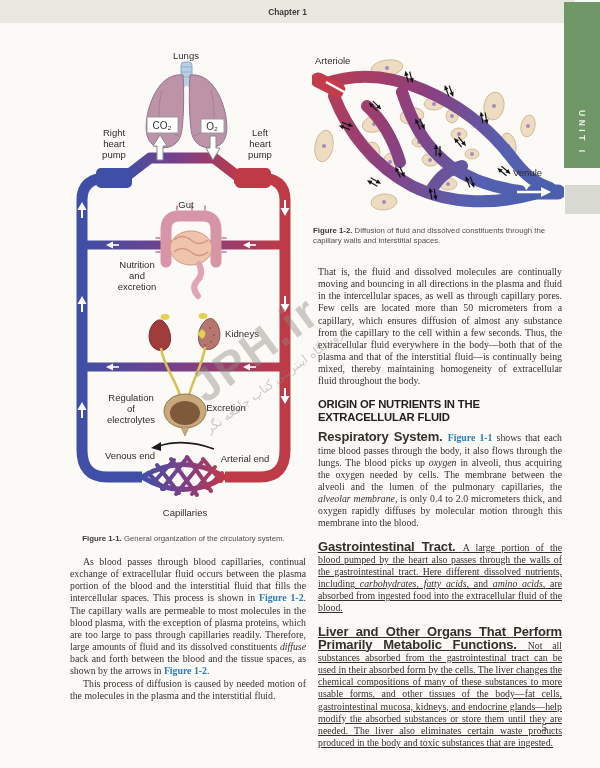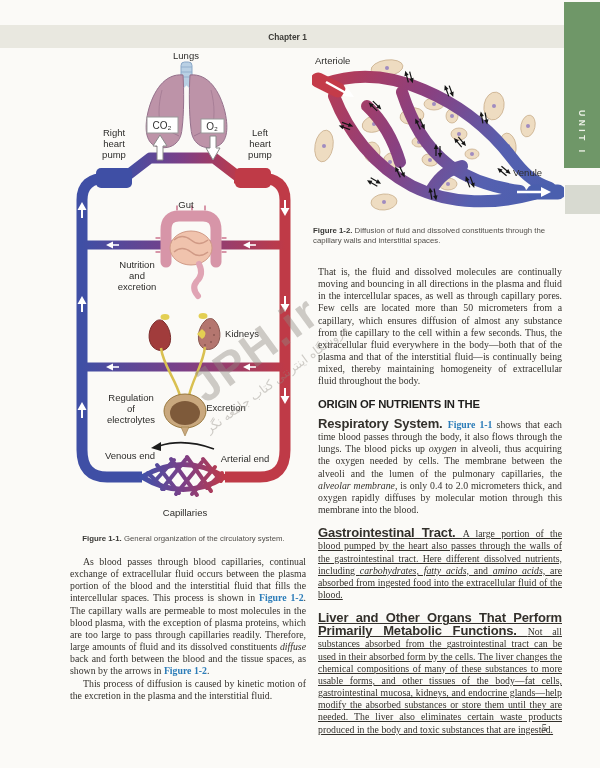--- a/index.html
+++ b/index.html
@@ -1,17 +1,17 @@
 <!DOCTYPE html>
 <html><head>
 <meta charset="utf-8">
 <style>
   html,body{margin:0;padding:0;width:600px;height:768px;}
   body{position:relative;overflow:hidden;background:#fbfaf7;font-family:"Liberation Sans",sans-serif;}
-  #headerbar{position:absolute;left:0;top:25px;width:575px;height:23px;background:#e9e8e0;
+  #headerbar{position:absolute;left:0;top:0;width:575px;height:23px;background:#e9e8e0;
     display:flex;align-items:center;justify-content:center;gap:20px;color:#3c3b37;font-size:8.4px;}
   #headerbar .ch{font-weight:bold;}
   #unittab{position:absolute;left:564px;top:2px;width:36px;height:166px;background:#6f9768;
     display:flex;align-items:flex-end;justify-content:center;padding-bottom:12px;box-sizing:border-box;}
   #unittab span{writing-mode:vertical-rl;font-size:8.5px;font-weight:bold;letter-spacing:3.5px;color:#eef2e8;}
   #graybox{position:absolute;left:565px;top:185px;width:35px;height:29px;background:#d8dad1;}
   .figwrap{position:absolute;}
   .col{position:absolute;font-family:"Liberation Serif",serif;font-size:9.8px;line-height:12.15px;
     color:#33302b;text-align:justify;}
   #leftcol{left:70px;top:556px;width:236px;}
@@ -292,27 +292,28 @@
   <text class="figlabel" x="201" y="122">Venule</text>
 </svg>
 </div>
 
 <div class="caption" id="cap2">
   <b>Figure 1-2.</b><span> Diffusion of fluid and dissolved constituents through the capillary walls and interstitial spaces.</span>
 </div>
 
 <div id="leftcol" class="col">
   <div class="para ind"><span class="seg-n">As blood passes through blood capillaries, continual exchange of extracellular fluid occurs between the plasma portion of the blood and the interstitial fluid that fills the intercellular spaces. This process is shown in </span><span class="seg-f">Figure 1-2</span><span class="seg-n">. The capillary walls are permeable to most molecules in the blood plasma, with the exception of plasma proteins, which are too large to pass through capillaries readily. Therefore, large amounts of fluid and its dissolved constituents </span><span class="seg-i">diffuse</span><span class="seg-n"> back and forth between the blood and the tissue spaces, as shown by the arrows in </span><span class="seg-f">Figure 1-2</span><span class="seg-n">.</span></div>
-  <div class="para ind"><span class="seg-n">This process of diffusion is caused by kinetic motion of the excretion in the plasma and the interstitial fluid.</span></div>
+  <div class="para ind"><span class="seg-n">This process of diffusion is caused by needed motion of the molecules in the plasma and the interstitial fluid.</span></div>
 </div>
 
 <div id="rightcol" class="col">
   <div class="para"><span class="seg-n">That is, the fluid and dissolved molecules are continually moving and bouncing in all directions in the plasma and fluid in the intercellular spaces, as well as through capillary pores. Few cells are located more than 50 micrometers from a capillary, which ensures diffusion of almost any substance from the capillary to the cell within a few seconds. Thus, the extracellular fluid everywhere in the body—both that of the plasma and that of the interstitial fluid—is continually being mixed, thereby maintaining homogeneity of extracellular fluid throughout the body.</span></div>
   <div class="heading">
     <div>ORIGIN OF NUTRIENTS IN THE</div>
+    <div>EXTRACELLULAR FLUID</div>
   </div>
   <div class="para"><span class="seg-b">Respiratory System. </span><span class="seg-f">Figure 1-1</span><span class="seg-n"> shows that each time blood passes through the body, it also flows through the lungs. The blood picks up </span><span class="seg-i">oxygen</span><span class="seg-n"> in alveoli, thus acquiring the oxygen needed by cells. The membrane between the alveoli and the lumen of the pulmonary capillaries, the </span><span class="seg-i">alveolar membrane,</span><span class="seg-n"> is only 0.4 to 2.0 micrometers thick, and oxygen rapidly diffuses by molecular motion through this membrane into the blood.</span></div>
   <div class="para gap"><span class="seg-b">Gastrointestinal Tract. </span><span class="seg-n">A large portion of the blood pumped by the heart also passes through the walls of the gastrointestinal tract. Here different dissolved nutrients, including </span><span class="seg-i">carbohydrates, fatty acids,</span><span class="seg-n"> and </span><span class="seg-i">amino acids,</span><span class="seg-n"> are absorbed from ingested food into the extracellular fluid of the blood.</span></div>
   <div class="para gap"><span class="seg-b">Liver and Other Organs That Perform Primarily Metabolic Functions. </span><span class="seg-n">Not all substances absorbed from the gastrointestinal tract can be used in their absorbed form by the cells. The liver changes the chemical compositions of many of these substances to more usable forms, and other tissues of the body—fat cells, gastrointestinal mucosa, kidneys, and endocrine glands—help modify the absorbed substances or store them until they are needed. The liver also eliminates certain waste products produced in the body and toxic substances that are ingested.</span></div>
 </div>
 
 <div id="pagenum">5</div>
 
 <div id="watermark">
   <div id="wm-main">JPH.ir</div>

